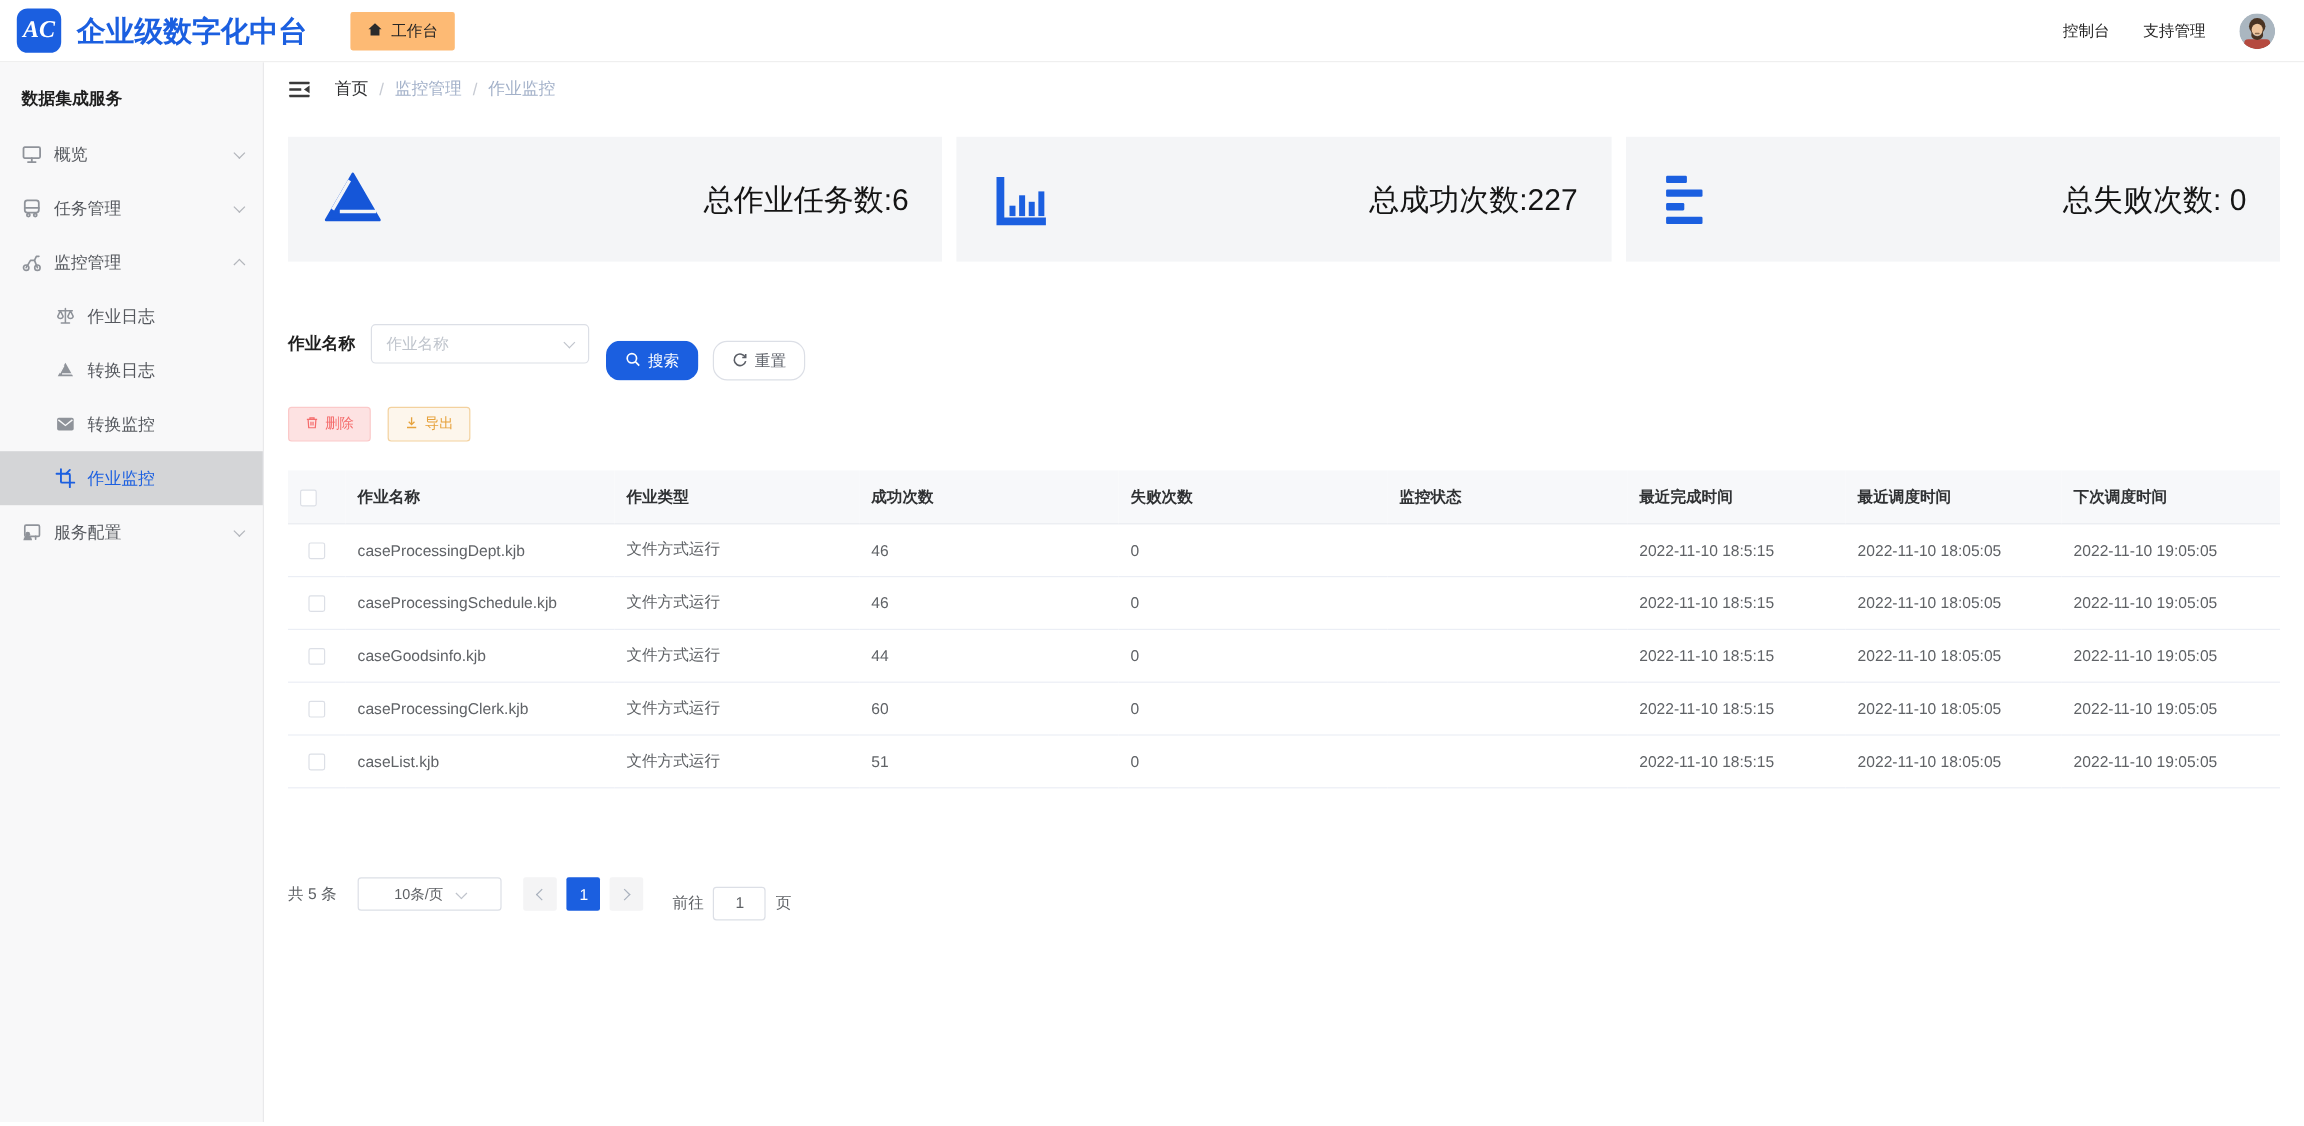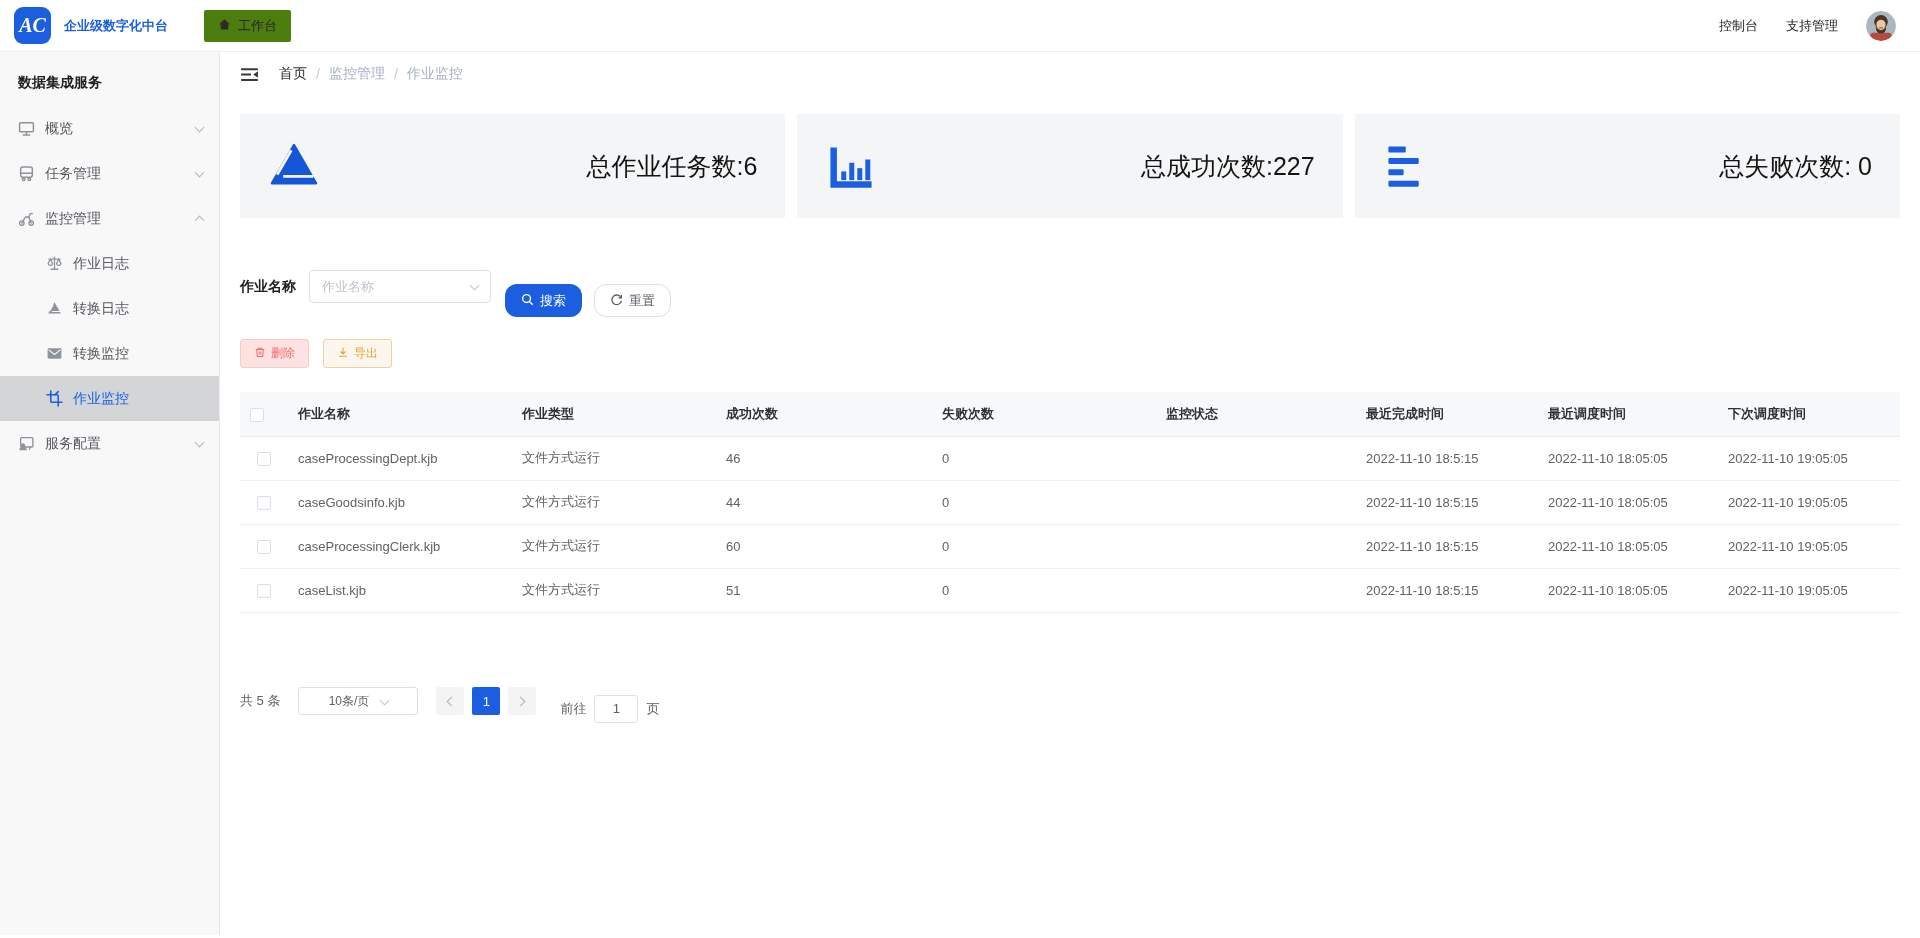--- a/index.html
+++ b/index.html
@@ -6,22 +6,22 @@
   html,body { width:1920px; height:938px; overflow:hidden; background:#fff;
     font-family:"Liberation Sans","DejaVu Sans",sans-serif; }
 
   
   .topbar { height:52px; display:flex; align-items:center; padding:0 24px 0 14px;
     background:#fff; border-bottom:1px solid #ececec; }
   .logo { width:37px; height:37px; border-radius:9px; background:#1b5fe0; color:#fff;
     display:flex; align-items:center; justify-content:center;
     font-family:"Liberation Serif","DejaVu Serif",serif; font-style:italic;
     font-weight:700; font-size:20px; }
-  .app-title { margin-left:13px; font-size:13px; font-weight:600; color:#1b5fe0; }
-  .tab-workbench { margin-left:36px; height:32px; background:#4d7c0f; border-radius:2px;
+  .app-title { margin-left:13px; font-size:24px; font-weight:600; color:#1b5fe0; }
+  .tab-workbench { margin-left:36px; height:32px; background:#fdba74; border-radius:2px;
     padding:0 14px; display:flex; align-items:center; gap:7px; font-size:13px; color:#262626; cursor:pointer;text-align:center; }
   .top-right { margin-left:auto; display:flex; align-items:center; gap:28px; font-size:13px; color:#262626; }
   .top-link { cursor:pointer; }
   .avatar { width:30px; height:30px; border-radius:50%; overflow:hidden; cursor:pointer; }
 
   
   .layout { display:flex; height:883px; }
 
   
   .sidebar { width:220px; flex:0 0 220px; background:#f8f8f9; border-right:1px solid #e9e9eb; }
@@ -360,20 +360,31 @@
           <td>文件方式运行</td>
           <td>46</td>
           <td>0</td>
           <td></td>
           <td>2022-11-10 18:5:15</td>
           <td>2022-11-10 18:05:05</td>
           <td>2022-11-10 19:05:05</td>
         </tr>
         <tr>
           <td class="cb-cell"><span class="checkbox"></span></td>
+          <td>caseProcessingSchedule.kjb</td>
+          <td>文件方式运行</td>
+          <td>46</td>
+          <td>0</td>
+          <td></td>
+          <td>2022-11-10 18:5:15</td>
+          <td>2022-11-10 18:05:05</td>
+          <td>2022-11-10 19:05:05</td>
+        </tr>
+        <tr>
+          <td class="cb-cell"><span class="checkbox"></span></td>
           <td>caseGoodsinfo.kjb</td>
           <td>文件方式运行</td>
           <td>44</td>
           <td>0</td>
           <td></td>
           <td>2022-11-10 18:5:15</td>
           <td>2022-11-10 18:05:05</td>
           <td>2022-11-10 19:05:05</td>
         </tr>
         <tr>

